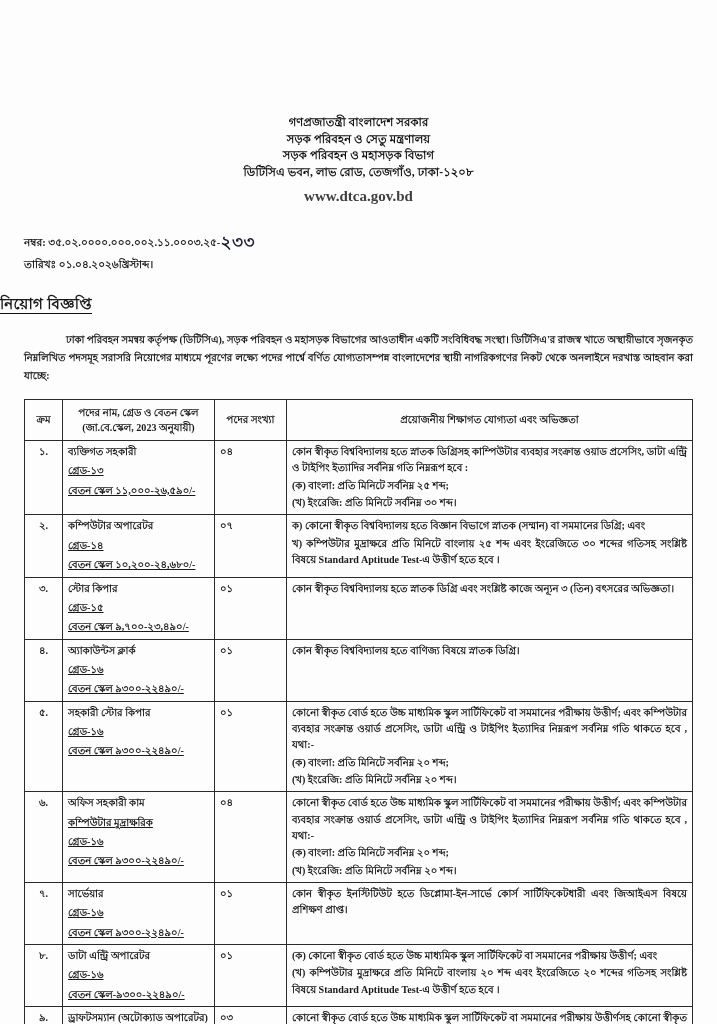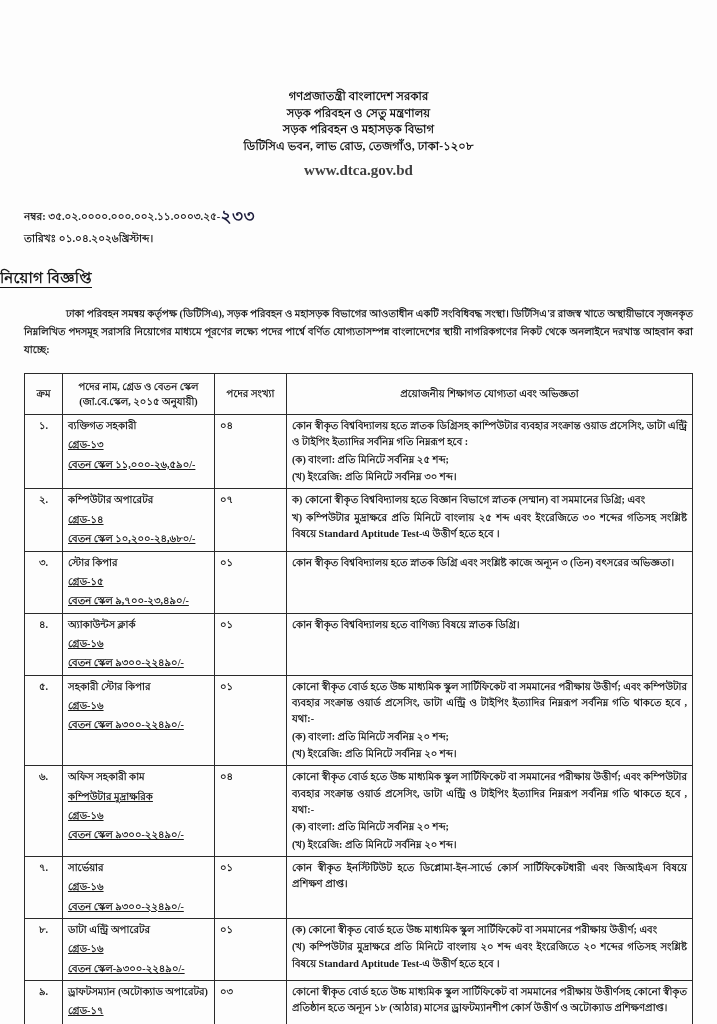--- a/index.html
+++ b/index.html
@@ -14,21 +14,21 @@
     background: #fdfdfd;
     font-family: "Liberation Serif", "DejaVu Serif", serif;
     color: #1a1a1a;
     overflow: hidden;
     box-sizing: border-box;
   }
 
   
   .letterhead {
     text-align: center;
-    padding-top: 88px;
+    padding-top: 114px;
     line-height: 1.45;
   }
   .letterhead .lh-line {
     font-size: 11.5px;
     font-weight: 700;
     letter-spacing: 0.1px;
     color: #111;
   }
   .letterhead .lh-site {
     font-size: 15px;
@@ -151,21 +151,21 @@
         <col class="c-sl">
           <col class="c-post">
           <col class="c-count">
           <col class="c-qual">
       </colgroup>
       <thead>
         <tr>
           <th>ক্রম</th>
           <th>
             <div>পদের নাম, গ্রেড ও বেতন স্কেল</div>
-            <div>(জা.বে.স্কেল, ২০১৫ অনুযায়ী)</div>
+            <div>(জা.বে.স্কেল, 2023 অনুযায়ী)</div>
           </th>
           <th>পদের সংখ্যা</th>
           <th>প্রয়োজনীয় শিক্ষাগত যোগ্যতা এবং অভিজ্ঞতা</th>
         </tr>
       </thead>
       <tbody>
           <tr>
             <td class="sl">১.</td>
             <td class="post">
               <span class="pline">ব্যক্তিগত সহকারী</span>

